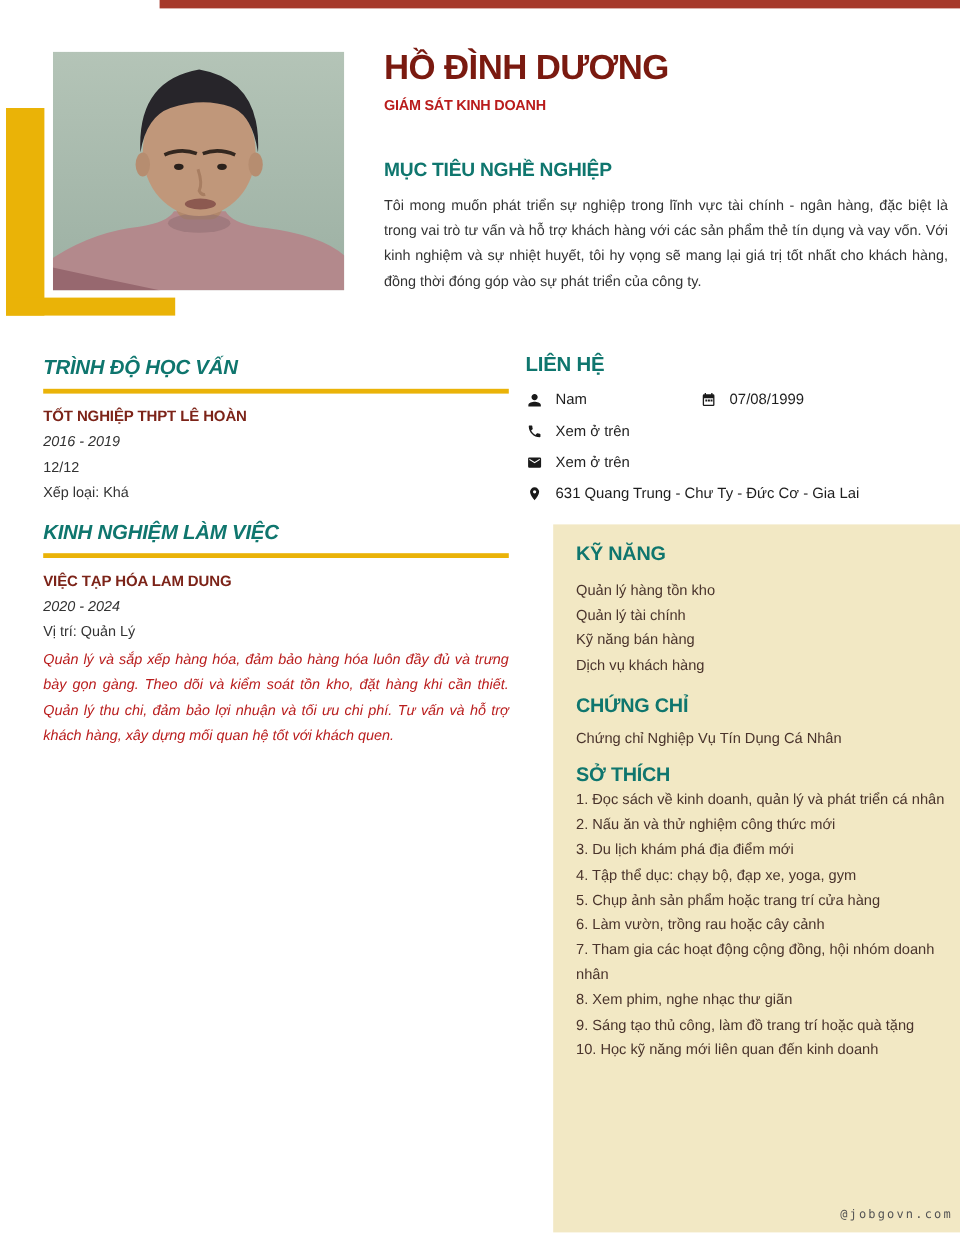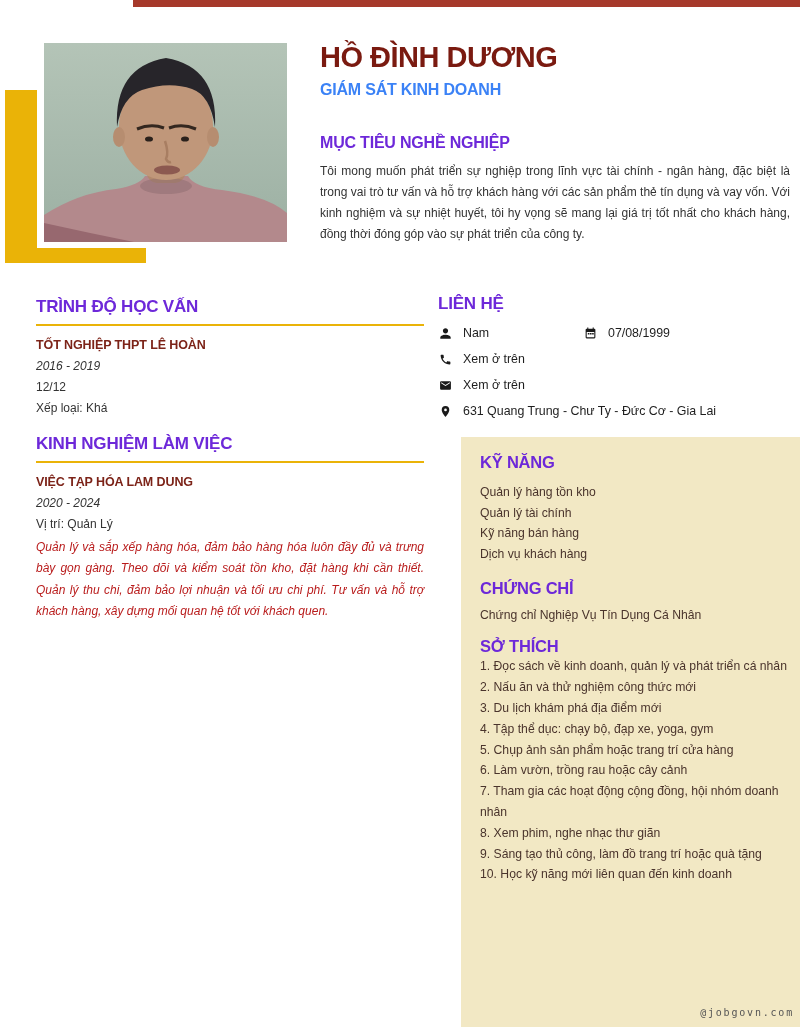--- a/index.html
+++ b/index.html
@@ -8,30 +8,30 @@
   
   .topbar{position:absolute;left:133px;top:0;width:667px;height:7px;}
   
   .ybar-v{position:absolute;left:5px;top:90px;width:32px;height:173px;}
   .ybar-h{position:absolute;left:5px;top:248px;width:141px;height:15px;}
   
   .photo{position:absolute;left:44px;top:43px;width:243px;height:199px;overflow:hidden;}
   
   .header-block{position:absolute;left:320px;top:40px;width:470px;}
   .name{font-size:29px;font-weight:bold;letter-spacing:-0.5px;line-height:34px;color:#7A1A10;}
-  .jobtitle{margin-top:7px;font-size:16px;font-weight:bold;letter-spacing:-0.2px;color:#3b82f6;}
+  .jobtitle{margin-top:7px;font-size:12px;font-weight:bold;letter-spacing:-0.2px;color:#b91c1c;}
   
   .objective{position:absolute;left:320px;top:134px;width:470px;}
-  .sec-h{font-size:16px;font-weight:bold;color:#6d28d9;letter-spacing:-0.2px;}
+  .sec-h{font-size:16px;font-weight:bold;color:#0f766e;letter-spacing:-0.2px;}
   .sec-h.big{font-size:17px;}
   .objective p{margin:9px 0 0 0;font-size:12px;line-height:21px;text-align:justify;color:#333;}
   
   .leftcol-sec{position:absolute;left:36px;width:388px;}
   .edu{top:297px;} .exp{top:434px;}
-  .rule{border-bottom:2px solid #eab308;padding-bottom:7px;}
+  .rule{border-bottom:4px solid #eab308;padding-bottom:7px;font-style:italic;}
   .entry-title{margin-top:12px;font-size:12.5px;font-weight:bold;color:#7C2318;letter-spacing:-0.1px;}
   .entry-line{margin-top:7px;font-size:12px;color:#333;}
   .italic{font-style:italic;}
   .desc{margin-top:6px;font-size:12px;line-height:21.3px;text-align:justify;color:#b91c1c;font-style:italic;}
   
   .contact{position:absolute;left:438px;top:294px;width:333px;}
   .c-row{display:flex;align-items:center;margin-top:12px;}
   .c-row:first-of-type{margin-top:11px;}
   .c-icon{width:14px;height:14px;flex:0 0 14px;margin-right:11px;display:flex;align-items:center;justify-content:center;}
   .c-text{font-size:12.4px;color:#1E1E1E;}

